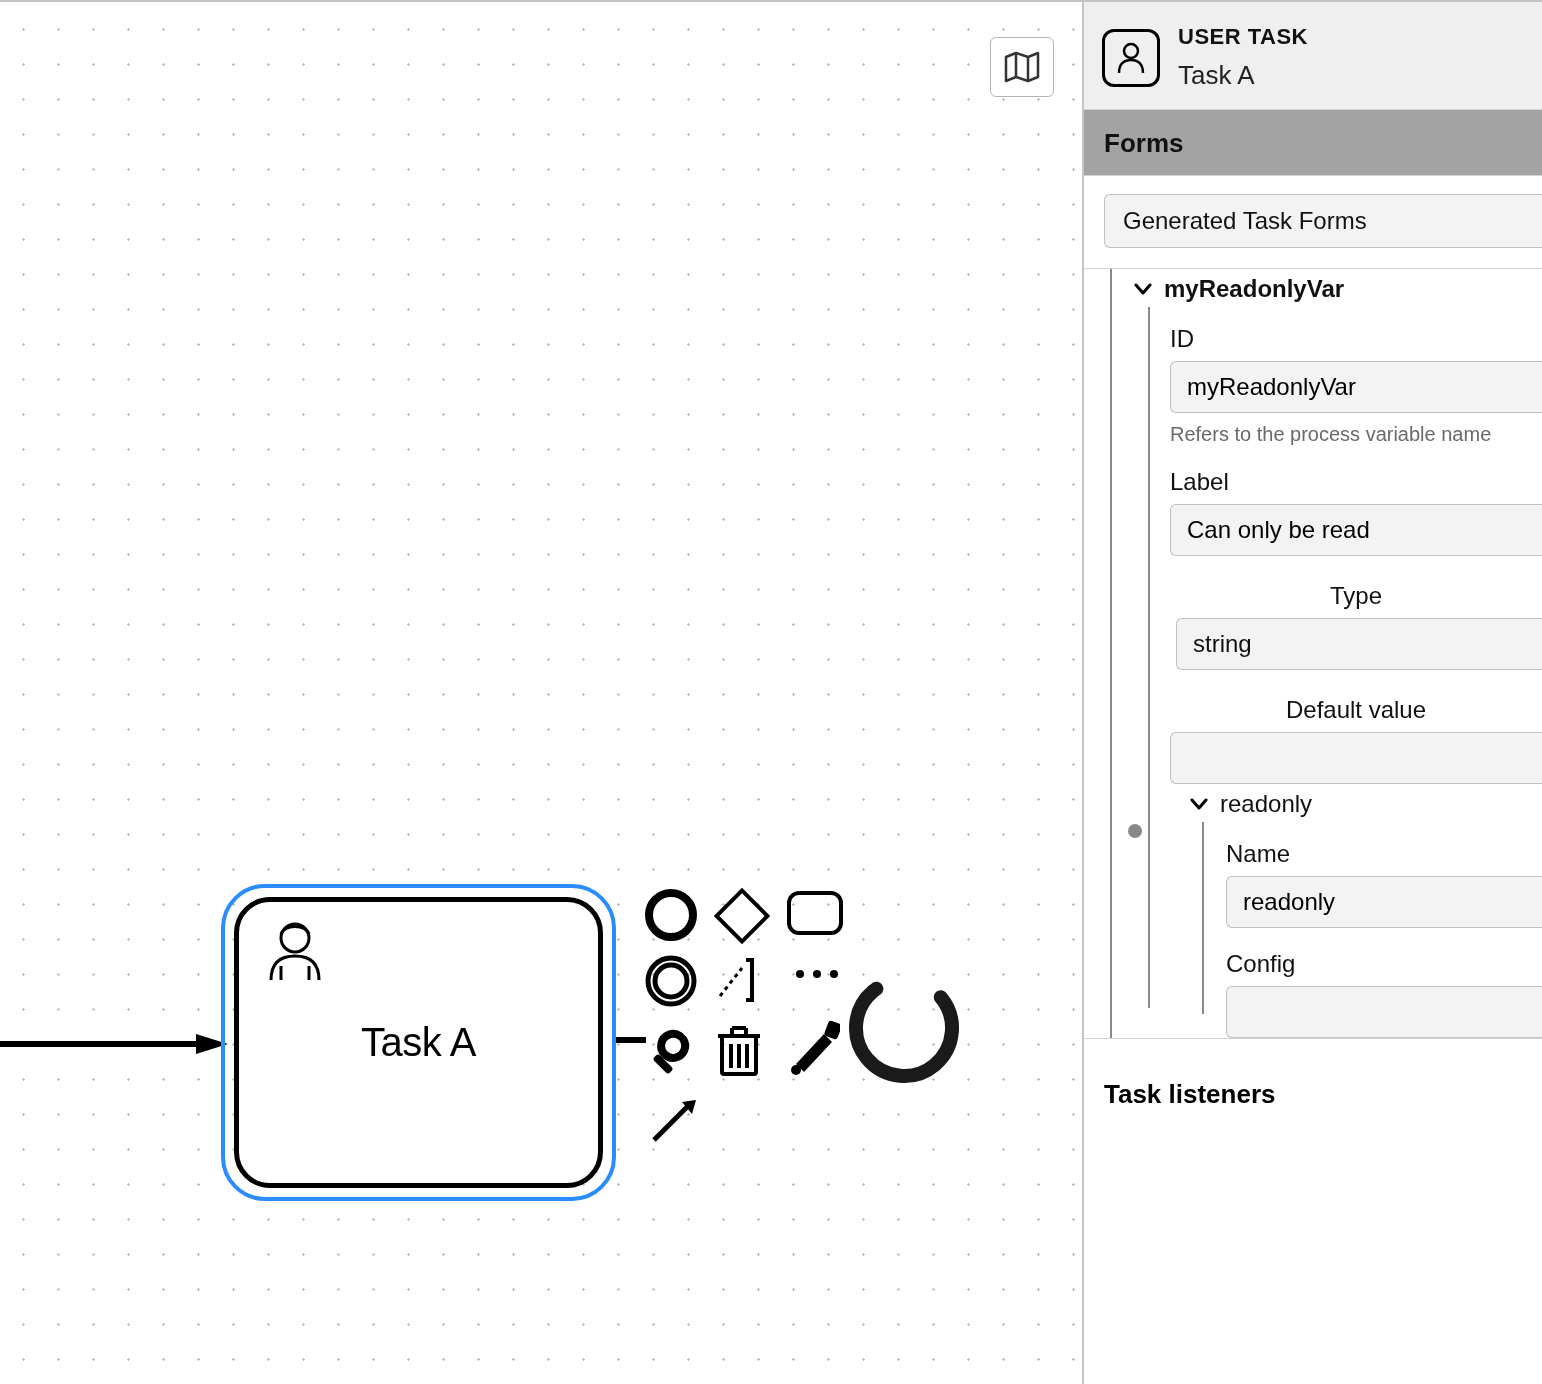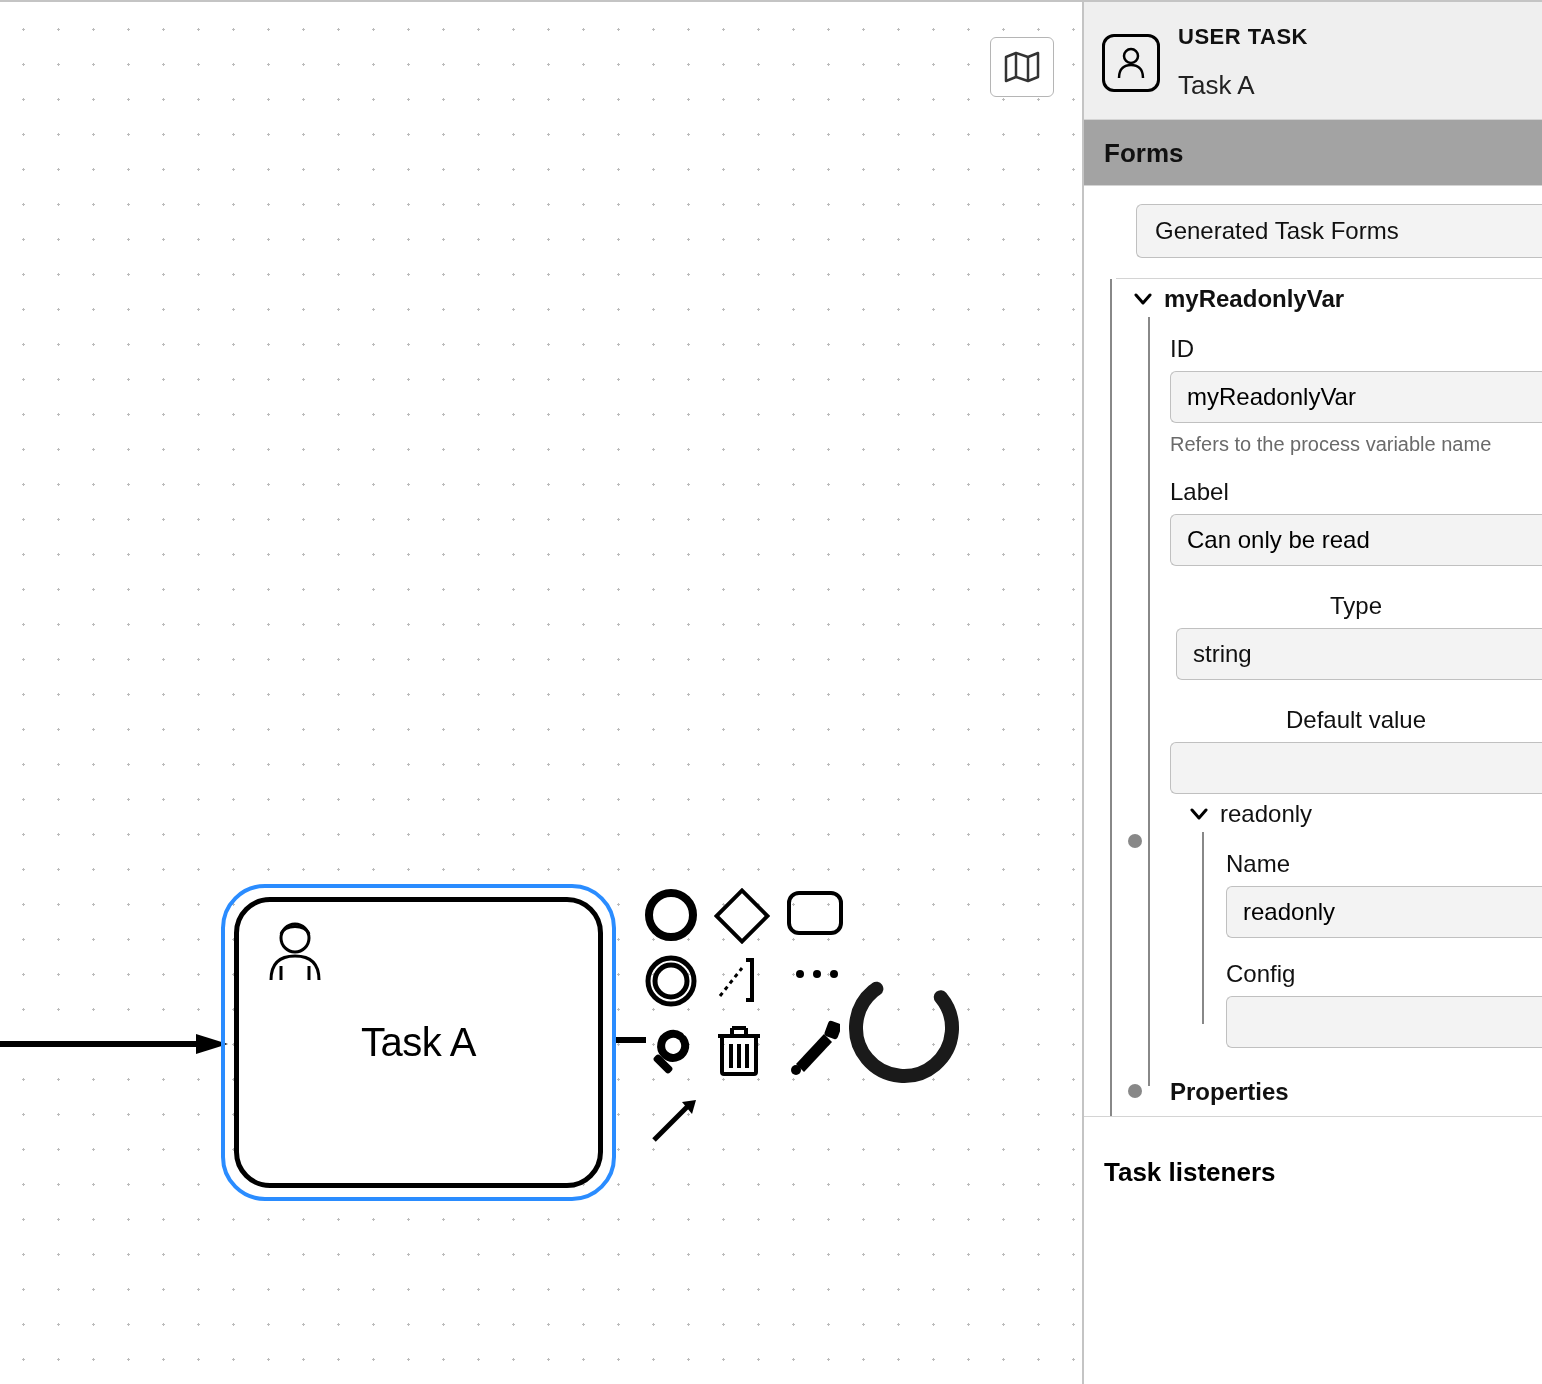--- a/index.html
+++ b/index.html
@@ -128,36 +128,35 @@
     }
     .panel-header .icon-box {
       width: 58px;
       height: 58px;
       border: 3px solid #000;
       border-radius: 12px;
       display: flex;
       align-items: center;
       justify-content: center;
     }
-    .panel-header .titling { display: flex; flex-direction: column; gap: 20px; }
+    .panel-header .titling { display: flex; flex-direction: column; gap: 10px; }
     .panel-header .type { font-weight: 700; font-size: 22px; letter-spacing: 0.5px; }
     .panel-header .name { font-size: 26px; color: #222; }
 
     .section-title {
       padding: 18px 20px 16px 20px;
       background: #a3a3a3;
       border-bottom: 1px solid #d4d4d4;
       font-weight: 700;
       font-size: 26px;
     }
     .forms-select-wrap {
       padding: 18px 0 20px 20px;
       background: #fff;
       border-bottom: 1px solid #d4d4d4;
-      margin-left: 32px;
     }
     .forms-select {
       width: 100%;
       height: 54px;
       background: #f3f3f3;
       border: 1px solid #c0c0c0;
       border-radius: 6px 0 0 6px;
       border-right: none;
       padding: 0 18px;
       font-size: 24px;
@@ -442,21 +441,17 @@
             <div class="field-label">Name</div>
             <input class="text-input" value="readonly" style="">
 
             <div class="field-label" style="padding-top:22px;">Config</div>
             <input class="text-input" value="" style="">
           </div>
         </div>
       </div>
 
       
-      <div style="position:relative;">
-        <div class="timeline-dot" style="left:-42px; top:36px;"></div>
-        <div class="properties-hdr">Properties</div>
-      </div>
     </div>
   </div>
 
   <div class="bottom-truncated">Task listeners</div>
 </div>
 
 </body></html>

